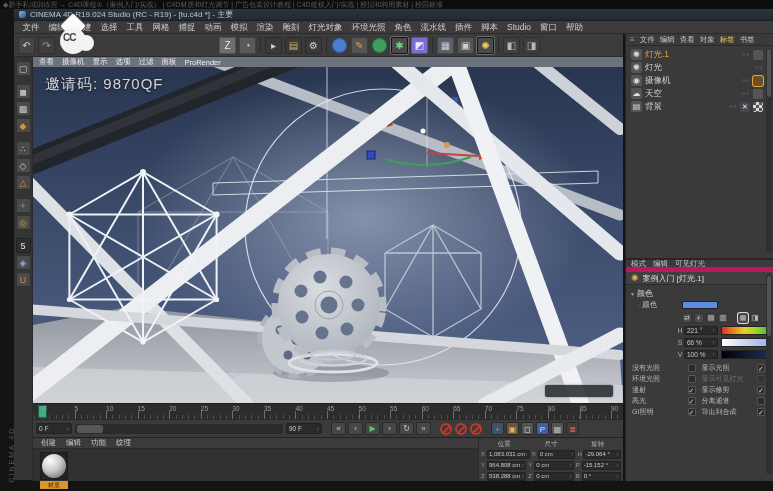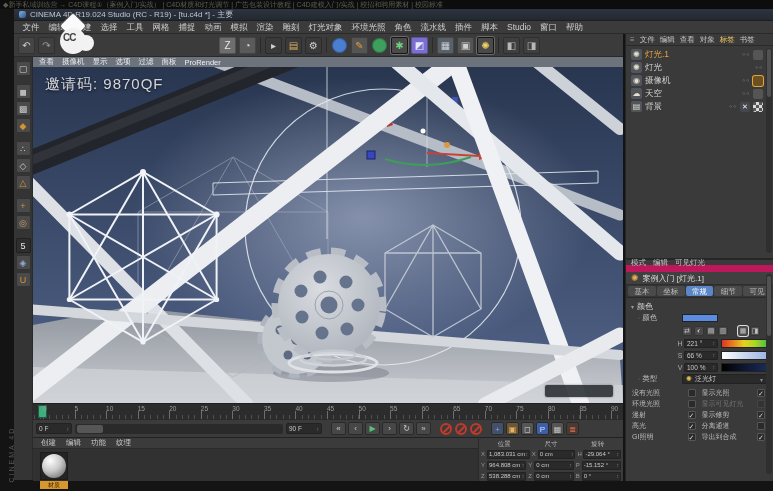--- a/index.html
+++ b/index.html
@@ -123,21 +123,21 @@
   .odots{margin-left:auto;color:#8f8f8f;font-size:8px;letter-spacing:1px;}
   .otag{width:10px;height:10px;border-radius:2px;background:#555;flex:0 0 auto;font-size:7px;
     line-height:10px;text-align:center;color:#ddd;}
   .otag.protect{background:#6b5020;box-shadow:0 0 0 1px #e8a33d;}
   .otag.texture{background:repeating-conic-gradient(#d8d8d8 0 90deg,#565656 0 180deg);background-size:6px 6px;}
   .otag.xray{background:#44484e;color:#f0f0f0;}
   .om-scroll{position:absolute;right:1px;top:2px;width:6px;height:205px;background:#2f2f2f;border-radius:3px;}
   .om-scroll .h{position:absolute;left:1px;top:1px;width:4px;height:48px;background:#525252;border-radius:2px;}
 
   .am-divider{height:2px;background:#262626;}
-  .am-menu{height:12px;background:#3a3a3a;border-bottom:7px solid #be185d;display:flex;gap:7px;
+  .am-menu{height:12px;background:#3a3a3a;border-bottom:5px solid #be185d;display:flex;gap:7px;
     align-items:center;padding-left:5px;font-size:7.5px;color:#c5c5c5;}
   .am-title{height:13px;display:flex;align-items:center;gap:4px;padding-left:5px;background:#404040;
     border-bottom:1px solid #2d2d2d;font-size:8px;color:#dcdcdc;}
   .am-title .licon{color:#e8b050;font-size:9px;}
   .am-tabs{height:13px;display:flex;gap:1px;padding:1px 2px;background:#353535;border-bottom:1px solid #2a2a2a;}
   .am-tab{flex:1;background:#4a4a4a;color:#bdbdbd;font-size:7.5px;text-align:center;line-height:11px;border-radius:2px;}
   .am-tab.active{background:#5b87c8;color:#fff;}
   .am-body{padding:2px 4px 0 0;}
   .arow{display:flex;align-items:center;height:12px;}
   .albl{width:56px;flex:0 0 auto;font-size:7.5px;color:#bdbdbd;padding-left:12px;white-space:nowrap;
@@ -629,31 +629,20 @@
   <span>模式</span>
 
   <span>编辑</span>
 
   <span>可见灯光</span>
 </div>
     <div class="am-title">
       <span class="licon">✺</span>
       <span>案例入门 [灯光.1]</span>
     </div>
-    <div class="am-tabs">
-  <span class="am-tab">基本</span>
-
-  <span class="am-tab">坐标</span>
-
-  <span class="am-tab active">常规</span>
-
-  <span class="am-tab">细节</span>
-
-  <span class="am-tab">可见</span>
-</div>
     <div class="am-body">
       <div class="section-row">
         <span style="color:#9a9a9a;font-size:6px;">▾</span>
         <span>颜色</span>
       </div>
       <div class="arow">
         <span class="albl">
             <span class="dot">◦</span>
             <span>颜色</span>
           </span>
@@ -690,31 +679,20 @@
             <span class="albl" style="width:50px;"></span>
             <span class="hsv-lbl">V</span>
             <span class="vwell">
               <span class="v">100 %</span>
               <span class="st">↕</span>
             </span>
             <span class="gradbar grad-v"></span>
           </div>
         </div>
       <div id="dropdown-rows">
-          <div class="arow">
-            <span class="albl">
-              <span class="dot">◦</span>
-              <span class="t">类型</span>
-            </span>
-            <span class="ddl">
-              <span class="dd-icon">✺</span>
-              <span class="val">泛光灯</span>
-              <span class="arrow">▾</span>
-            </span>
-          </div>
         </div>
       <div class="opt-grid" id="opt-grid">
           <div class="opt">
             <span class="ol">没有光照</span>
             <span class="cb"></span>
           </div>
           <div class="opt">
             <span class="ol">显示光照</span>
             <span class="cb">✓</span>
           </div>

